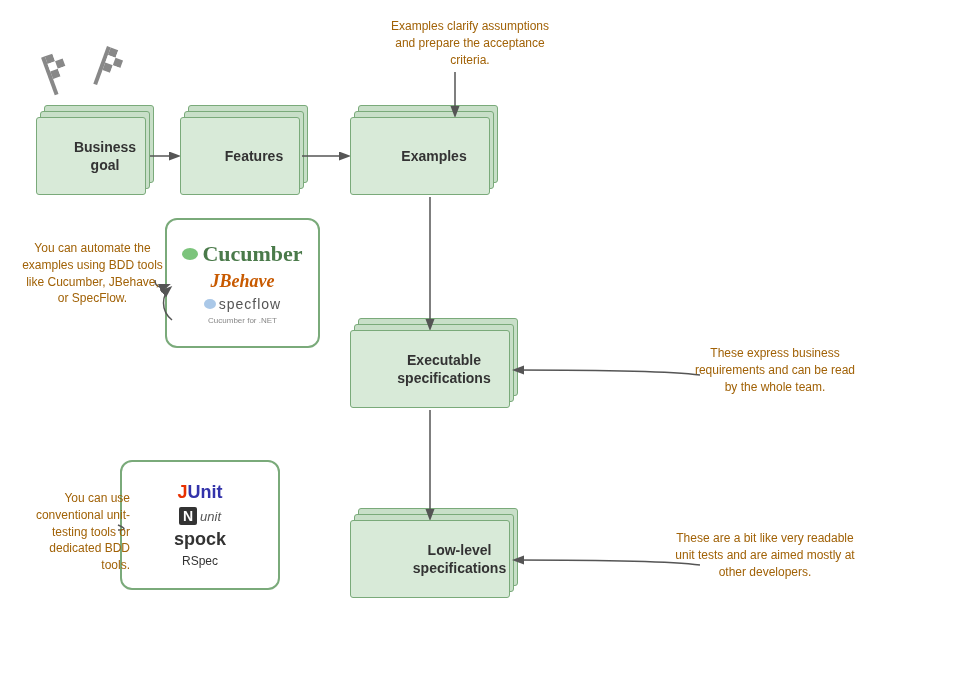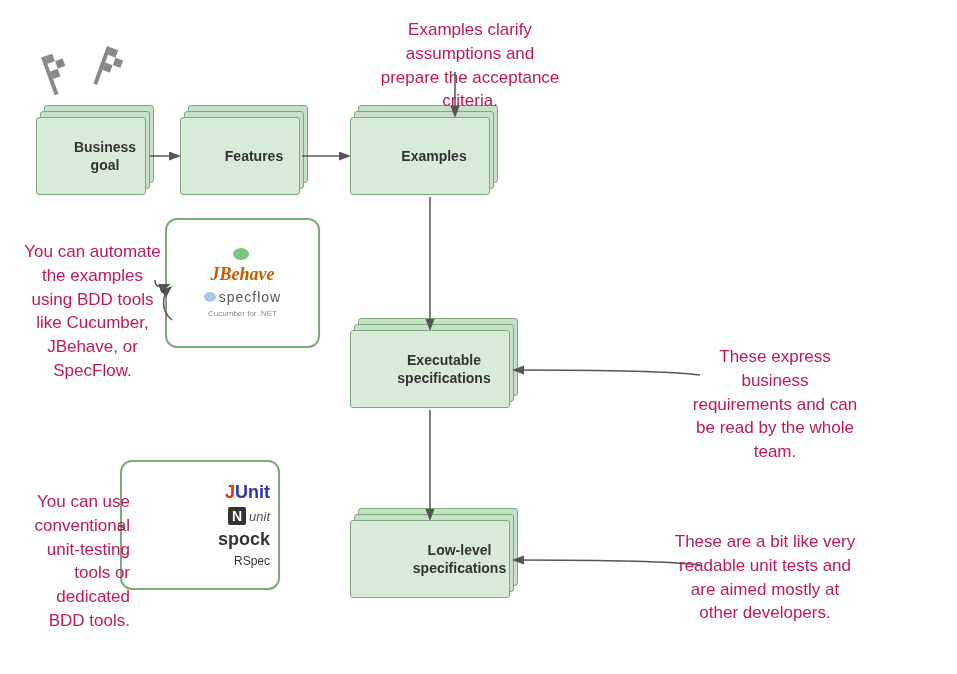--- a/index.html
+++ b/index.html
@@ -169,21 +169,21 @@
       position: absolute;
       left: 120px;
       top: 460px;
       width: 160px;
       height: 130px;
       background: white;
       border: 2px solid #7aaa7a;
       border-radius: 12px;
       display: flex;
       flex-direction: column;
-      align-items: flex-end;
+      align-items: center;
       justify-content: center;
       gap: 4px;
       padding: 8px;
     }
 
     .junit-text {
       font-size: 18px;
       font-weight: bold;
     }
     .junit-j { color: #e83000; }
@@ -216,22 +216,22 @@
 
     .rspec-text {
       font-size: 12px;
       font-weight: normal;
       color: #333;
     }
 
     
     .annotation {
       position: absolute;
-      font-size: 17px;
-      color: #be185d;
+      font-size: 12px;
+      color: #a16207;
       text-align: center;
       line-height: 1.4;
     }
 
     
     .flags {
       position: absolute;
       left: 40px;
       top: 42px;
       width: 100px;
@@ -304,20 +304,21 @@
 
   <div class="stacked-card low-specs">
     <div class="card" style="width:100%;height:100%;padding-left:31px;">
       <span class="card-label">Low-level specifications</span>
     </div>
   </div>
 
   <div class="bdd-tools-box">
     <div style="display:flex;align-items:center;">
       <span style="display:inline-block;width:16px;height:12px;background:#7cc47c;border-radius:50%;margin-right:4px;"></span>
+      <span class="cucumber-text">Cucumber</span>
     </div>
     <div>
       <span class="jbehave-text">JBehave</span>
     </div>
     <div style="display:flex;align-items:center;">
       <span style="display:inline-block;width:12px;height:10px;background:#aac8e8;border-radius:50%;margin-right:3px;"></span>
       <span class="specflow-text">specflow</span>
     </div>
     <div class="specflow-sub">Cucumber for .NET</div>
   </div>

